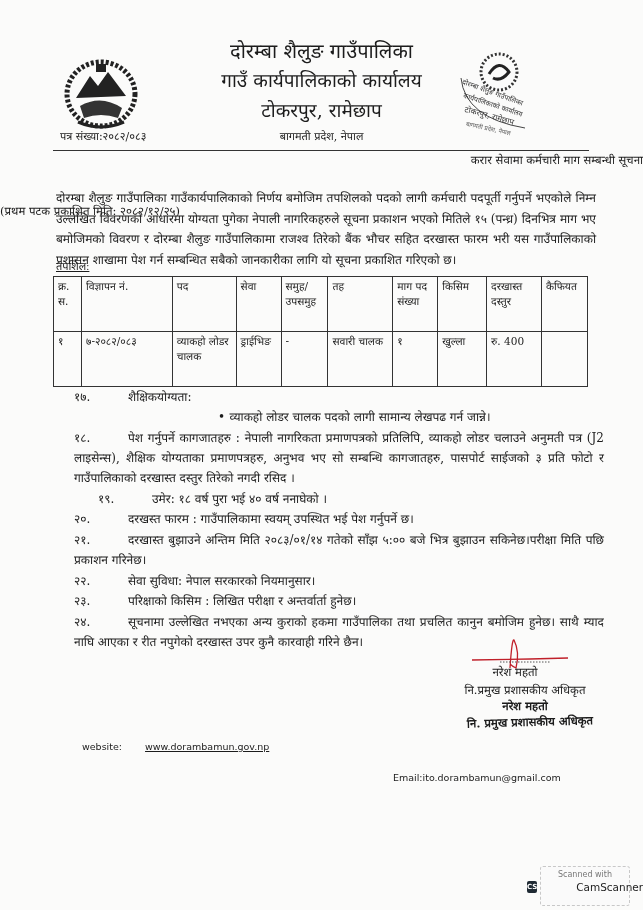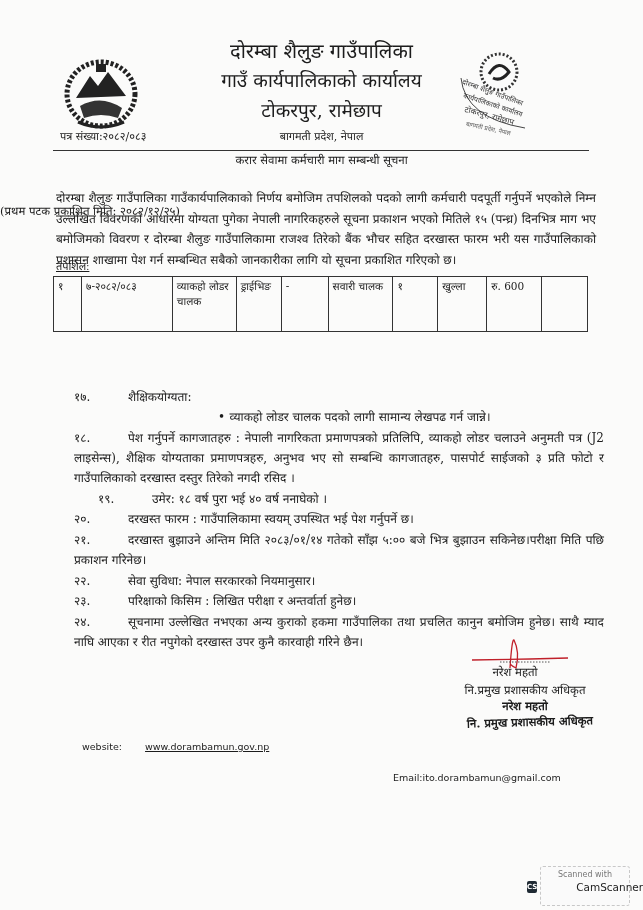--- a/index.html
+++ b/index.html
@@ -47,50 +47,62 @@
     <path d="M6 30 Q10 70 70 80" fill="none" stroke="#444" stroke-width="1"></path>
     <text x="4" y="48" font-size="7" fill="#333" transform="rotate(20 40 50)">दोरम्बा शैलुङ गाउँपालिका</text>
     <text x="6" y="60" font-size="7" fill="#333" transform="rotate(18 40 60)">कार्यपालिकाको कार्यालय</text>
     <text x="8" y="72" font-size="8" fill="#333" transform="rotate(15 40 72)">टोकरपुर, रामेछाप</text>
     <text x="10" y="84" font-size="6" fill="#555" transform="rotate(12 40 84)">बागमती प्रदेश, नेपाल</text>
   </svg>
 </div>
 
 <div class="abs rule"></div>
 
-<div class="abs" style="left:0;width:643px;text-align:center;top:152px;font-size:11.5px;">करार सेवामा कर्मचारी माग सम्बन्धी सूचना</div>
+<div class="abs" style="left:0;width:643px;text-align:right;top:152px;font-size:11.5px;">करार सेवामा कर्मचारी माग सम्बन्धी सूचना</div>
 <div class="abs" style="left:0;width:544px;text-align:left;top:171px;font-size:11.5px;margin-top:32px;">(प्रथम पटक प्रकाशित मिति: २०८२/१२/२५)</div>
 
 <div class="abs para" style="top:188px;">दोरम्बा शैलुङ गाउँपालिका गाउँकार्यपालिकाको निर्णय बमोजिम तपशिलको पदको लागी कर्मचारी पदपूर्ती गर्नुपर्ने भएकोले निम्न उल्लेखित विवरणको आधारमा योग्यता पुगेका नेपाली नागरिकहरुले सूचना प्रकाशन भएको मितिले १५ (पन्ध्र) दिनभित्र माग भए बमोजिमको विवरण र दोरम्बा शैलुङ गाउँपालिकामा राजश्व तिरेको बैंक भौचर सहित दरखास्त फारम भरी यस गाउँपालिकाको प्रशासन शाखामा पेश गर्न सम्बन्धित सबैको जानकारीका लागि यो सूचना प्रकाशित गरिएको छ।</div>
 <div class="abs" style="left:56px;top:258px;font-size:11px;text-decoration:underline;font-family:Liberation Serif, serif;">तपशिल:</div>
 
 <table class="tp">
   <colgroup>
     <col style="width:28px">
       <col style="width:91px">
       <col style="width:64px">
       <col style="width:45px">
       <col style="width:47px">
     <col style="width:65px">
       <col style="width:45px">
       <col style="width:49px">
       <col style="width:55px">
       <col style="width:46px">
   </colgroup>
   <tbody>
+      <tr style="height:55px;">
+    <td>क्र. स.</td>
+    <td>विज्ञापन नं.</td>
+    <td>पद</td>
+    <td>सेवा</td>
+    <td>समुह/ उपसमुह</td>
+    <td>तह</td>
+    <td>माग पद संख्या</td>
+    <td>किसिम</td>
+    <td>दरखास्त दस्तुर</td>
+    <td>कैफियत</td>
+  </tr>
   <tr style="height:55px;">
     <td>१</td>
     <td>७-२०८२/०८३</td>
     <td>व्याकहो लोडर चालक</td>
     <td>ड्राईभिङ</td>
     <td>-</td>
     <td>सवारी चालक</td>
     <td>१</td>
     <td>खुल्ला</td>
-    <td>रु. 600</td>
+    <td>रु. 400</td>
     <td></td>
   </tr>
 </tbody>
   </table>
 
 <div class="abs item" style="top:387px;">
   <span class="num">१७.</span><span>शैक्षिकयोग्यता:</span>
 </div>
 <div class="abs item" style="top:407px;left:112px;width:480px;text-align:center;">
   <span style="display:inline-block;width:16px;">•</span><span>व्याकहो लोडर चालक पदको लागी सामान्य लेखपढ गर्न जान्ने।</span>

